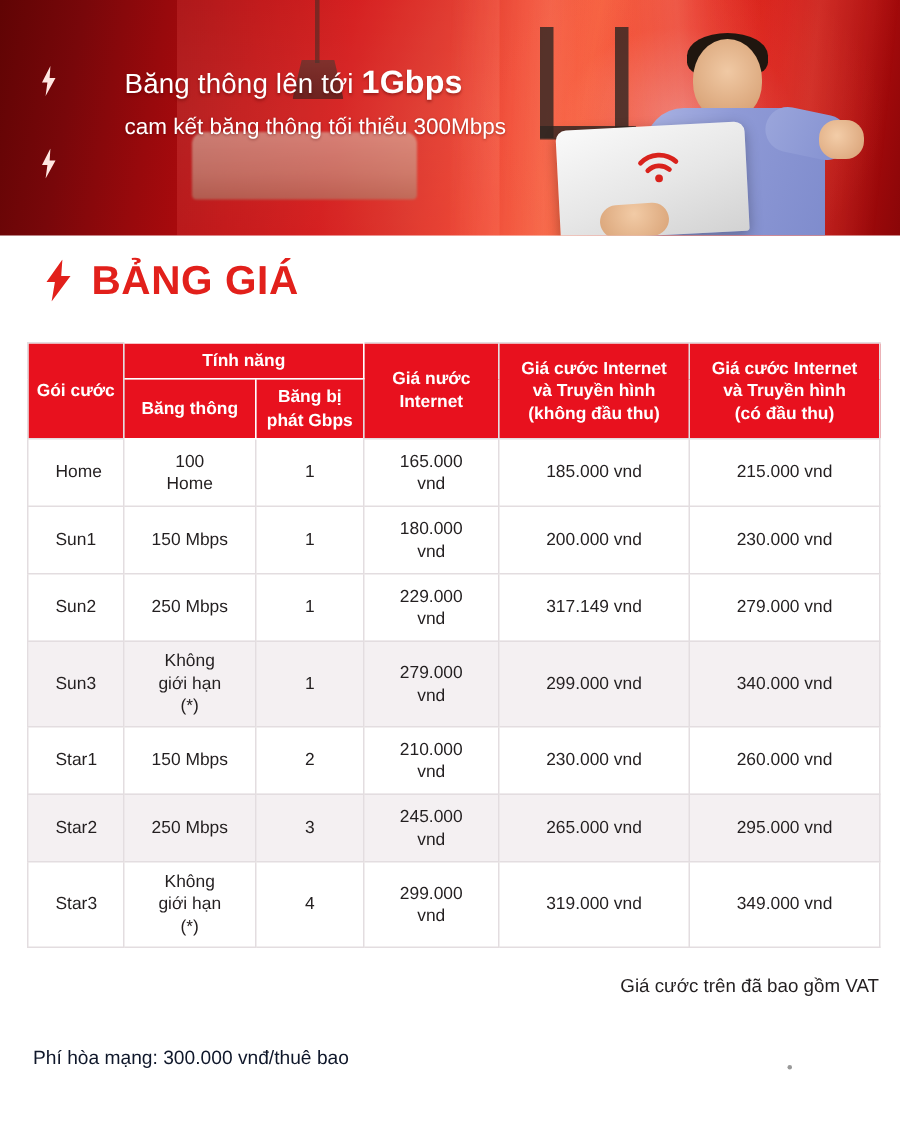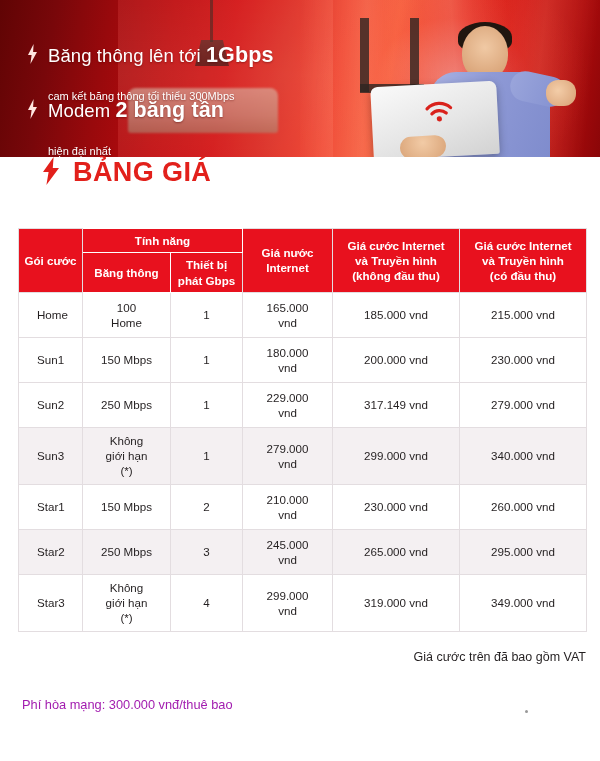--- a/index.html
+++ b/index.html
@@ -121,33 +121,33 @@
     transform:rotate(-3deg);
   }
   .hand-hold{
     position:absolute; left:400px; top:136px; width:46px; height:22px;
     background:radial-gradient(circle at 50% 30%, #f2cba6, #d9a377);
     border-radius:12px; transform:rotate(-4deg);
   }
 
   
   .copy{ position:absolute; left:0; top:0; width:330px; height:157px; }
-  .line{ position:absolute; display:flex; align-items:flex-start; }
+  .line{ position:absolute; display:flex; align-items:flex-start;gap:35px; }
   .bolt-sm{ width:13px; margin-right:9px; flex:0 0 auto; padding-top:2px; }
   .l1{ left:26px; top:42px; }
   .l2{ left:26px; top:97px; }
   .copy-txt{ color:#ffffff; line-height:1.28; text-shadow:0 1px 2px rgba(80,0,0,.45); }
   .big{ font-size:18.5px; font-weight:400; letter-spacing:.1px; white-space:nowrap; }
   .big b{ font-size:21.5px; font-weight:700; }
-  .sub{ font-size:11px; font-weight:400; white-space:nowrap; margin-top:19px; }
+  .sub{ font-size:15px; font-weight:400; white-space:nowrap; margin-top:5px; }
 
   
   .title-row{
     position:absolute; left:0; top:157px; width:600px; height:60px;
-    display:flex; align-items:flex-start; padding-left:40px;
+    display:flex; align-items:center; padding-left:28px;
   }
   .bolt-lg{ width:22px; height:28px; flex:0 0 auto; }
   .title{
     margin-left:11px;
     color:#e2201b;
     font-size:27px;
     font-weight:700;
     letter-spacing:.4px;
   }
 
@@ -185,21 +185,21 @@
   tbody tr.tall td{ height:57px; }
   td.pkg{ text-align:center; }
 
   
   .vat{
     position:absolute; left:0; top:650px; width:586px;
     text-align:right; font-size:12.5px; color:#231f20;
   }
   .notes{
     position:absolute; left:22px; top:694px; width:560px;
-    font-size:12.8px; color:#a21caf; line-height:1.75;
+    font-size:12.8px; color:#0f172a; line-height:1.75;
   }
   .dot{
     position:absolute; left:525px; top:710px; width:3px; height:3px;
     background:#999; border-radius:50%;
   }
 </style>
 </head>
 <body>
 
 <div class="banner">
@@ -244,26 +244,20 @@
         </span>
         <div class="sub">cam kết băng thông tối thiểu 300Mbps</div>
       </span>
     </div>
 
     <div class="line l2">
       <span class="bolt-sm">
         <svg viewBox="0 0 13 20" width="13" height="20">
           <path d="M7.6 0L2 11h3.6L4.4 20 11 8H7.1z" fill="#ffe7e2"></path>
         </svg>
-      </span>
-      <span class="copy-txt">
-        <span class="big">
-          <span>Modem </span><b>2 băng tần</b>
-        </span>
-        <div class="sub">hiện đại nhất</div>
       </span>
     </div>
 
   </div>
 </div>
 
 <div class="title-row">
   <span class="bolt-lg">
     <svg viewBox="0 0 22 28" width="22" height="28">
       <path d="M13.6 0L3 15h5.6L6.4 28 19 11h-6.2z" fill="#e2201b"></path>
@@ -297,21 +291,21 @@
         </th>
         <th rowspan="2">
           <div>Giá cước Internet</div>
           <div>và Truyền hình</div>
           <div>(có đầu thu)</div>
         </th>
       </tr>
       <tr>
         <th class="inner-div">Băng thông</th>
         <th class="inner-div">
-          <div>Thiết bị</div>
+          <div>Băng bị</div>
           <div>phát Gbps</div>
         </th>
       </tr>
     </thead>
     <tbody id="tbody">
         <tr>
           <td class="pkg">Home</td>
           <td>100 Home</td>
           <td>1</td>
           <td>165.000 vnd</td>

